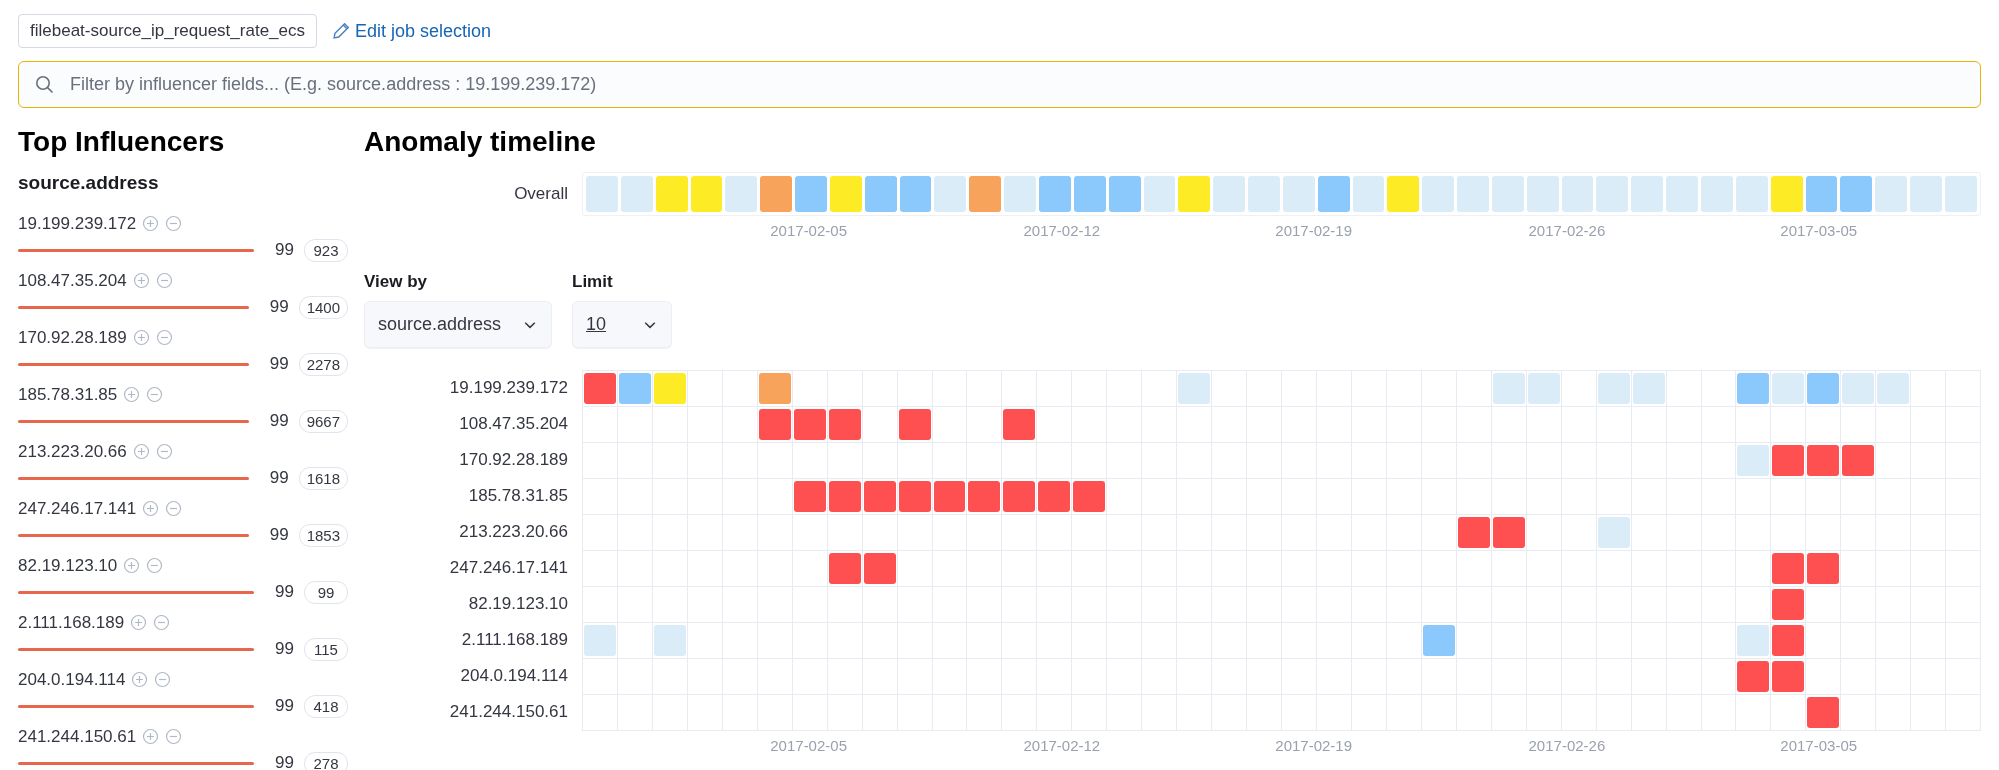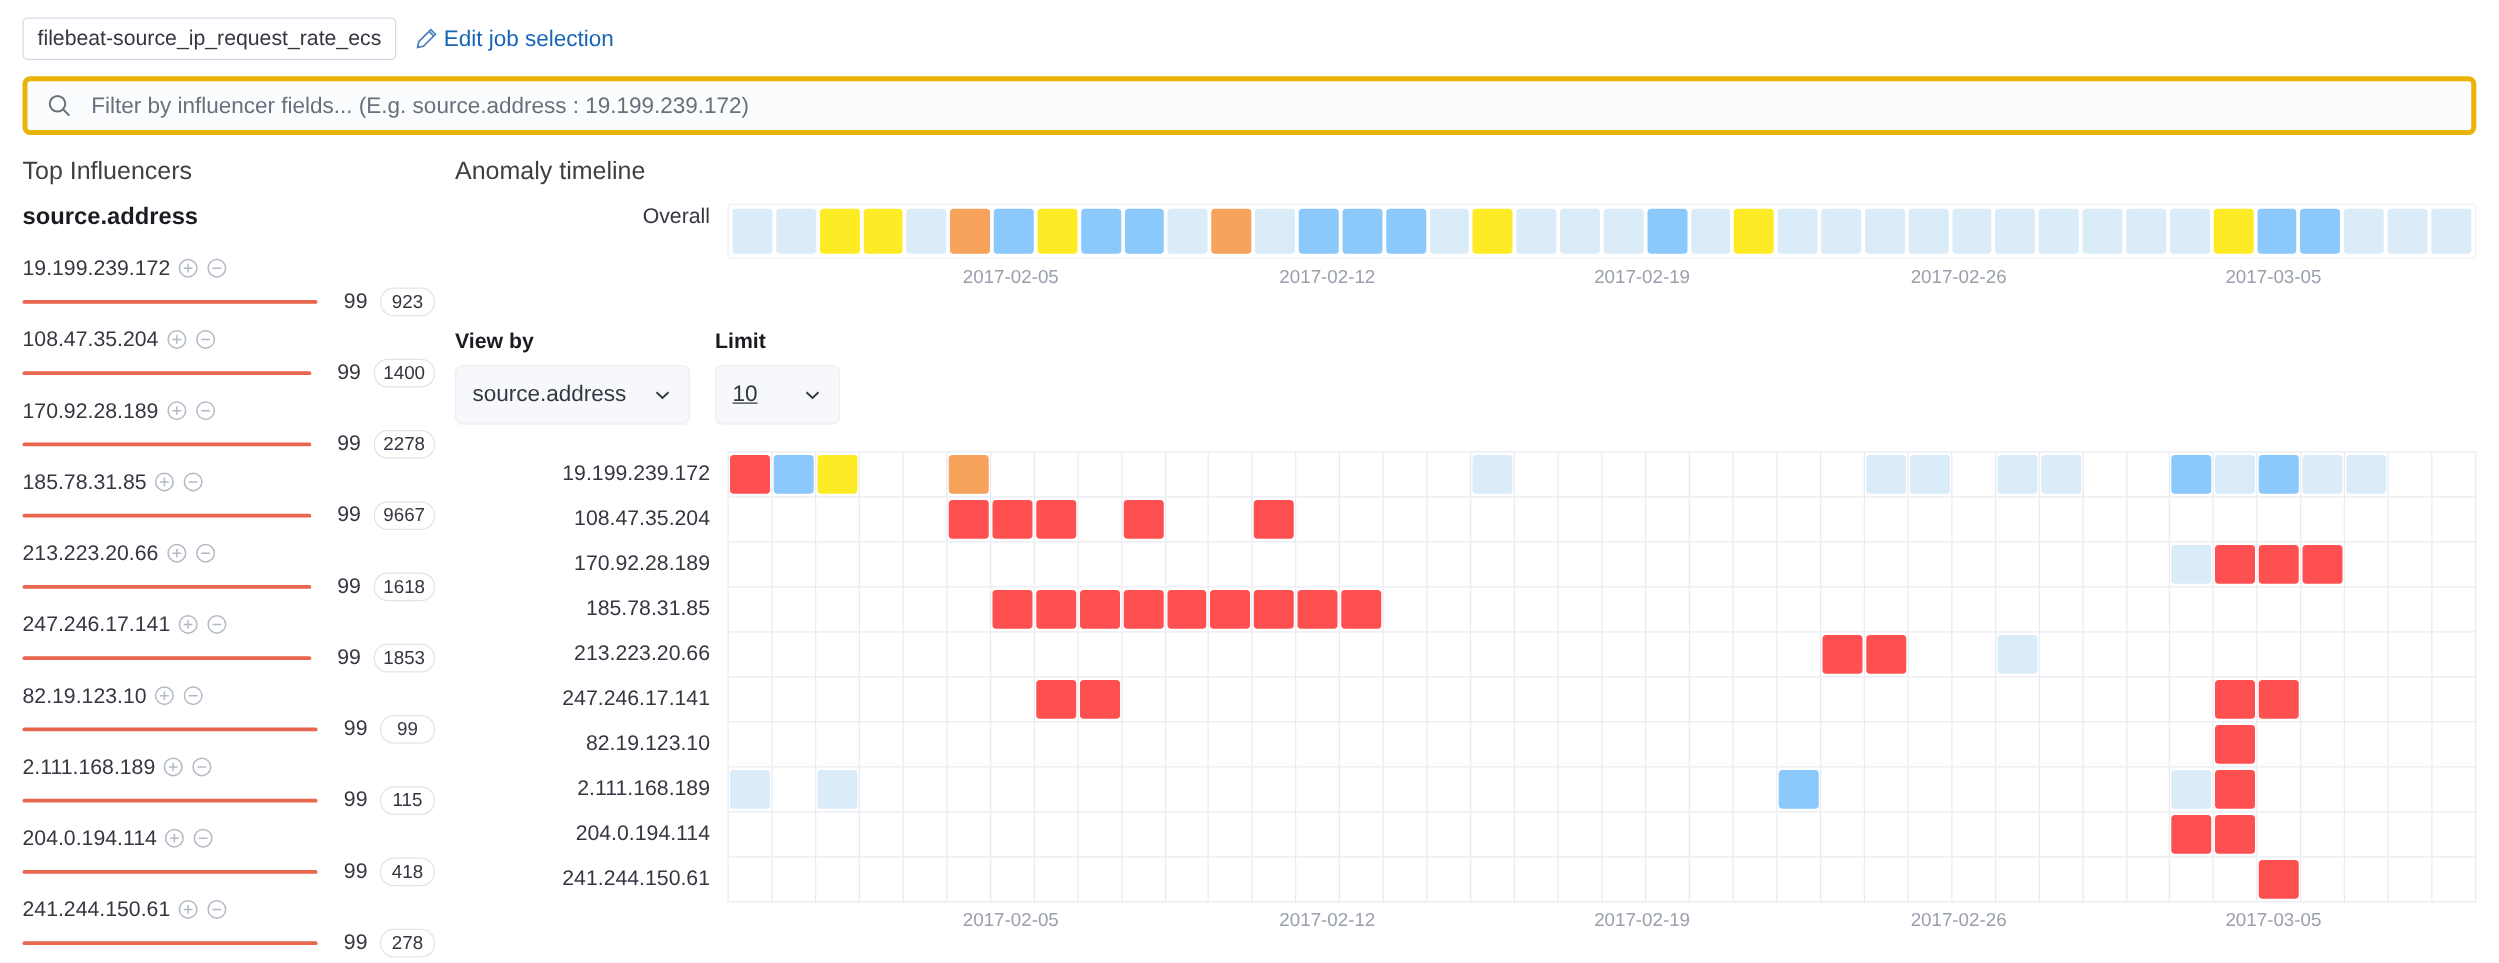--- a/index.html
+++ b/index.html
@@ -21,39 +21,39 @@
     color: #343741; background: #fff; white-space: nowrap;
   }
   .edit-link { display: flex; align-items: center; gap: 4px; cursor: pointer; }
   .edit-link .lbl { color: #1765b4; font-size: 18px; }
   .pencil-icon svg { display: block; }
 
   
   .filterbar {
     margin: 13px 18px 0 18px;
     height: 47px;
-    border: 4px solid #eab308; border-radius: 6px;
+    border: 1px solid #eab308; border-radius: 6px;
     background: #fbfcfd;
     display: flex; align-items: center; gap: 13px; padding: 0 15px;
     box-shadow: inset 0 0 0 1px rgba(0,0,0,0.00);
   }
   .filterbar .search-icon svg { display:block; }
   .filter-input {
     border: none; outline: none; background: transparent;
     font-family: "Liberation Sans", sans-serif;
     font-size: 18px; color: #343741; width: 100%;
   }
   .filter-input::placeholder { color: #69707d; opacity: 1; }
 
   
   .main { display: flex; padding: 0 18px; margin-top: 18px; }
   .left-col { width: 330px; flex: 0 0 330px; }
   .right-col { flex: 1 1 auto; padding-left: 16px; }
 
-  .sec-title { font-size: 20px; color: #404040; font-weight: 400; margin: 0 0 14px 0; }
+  .sec-title { font-size: 28px; color: #000000; font-weight: 700; margin: 0 0 14px 0; }
   .sec-sub { font-size: 19px; font-weight: 700; color: #1a1c21; margin: 0 0 17px 0; }
 
   
   .infl { margin-bottom: 4px; }
   .infl-top { display: flex; align-items: center; gap: 6px; height: 25px; }
   .infl-name { font-size: 17px; color: #343741; white-space: nowrap; }
   .pm-btn { width: 17px; height: 17px; flex: 0 0 17px; cursor: pointer; opacity: .75; }
   .pm-btn svg { display: block; }
   .infl-bottom { display: flex; align-items: center; gap: 0; height: 28px; }
   .bar-wrap { position: relative; flex: 1 1 auto; height: 28px; }
@@ -62,21 +62,21 @@
     background: #e7664c; border-radius: 2px;
   }
   .score { width: 34px; text-align: right; font-size: 17px; color: #343741; margin-left: 6px; }
   .count-badge {
     margin-left: 10px; min-width: 44px; text-align: center;
     border: 1px solid #e1e4ec; border-radius: 11px;
     font-size: 15px; color: #343741; padding: 2px 7px; background:#fff;
   }
 
   
-  .overall-row { display: flex; align-items: flex-start; margin-top: 8px; }
+  .overall-row { display: flex; align-items: center; margin-top: 8px; }
   .overall-label {
     width: 218px; flex: 0 0 218px; text-align: right; padding-right: 14px;
     font-size: 17px; color: #343741;
   }
   .overall-track {
     flex: 1 1 auto; display: flex; gap: 3px;
     border: 1px solid #eef0f4; border-radius: 3px;
     padding: 3px; background: #fff; height: 44px;
   }
   .ocell { flex: 1 1 0; border-radius: 3px; }

